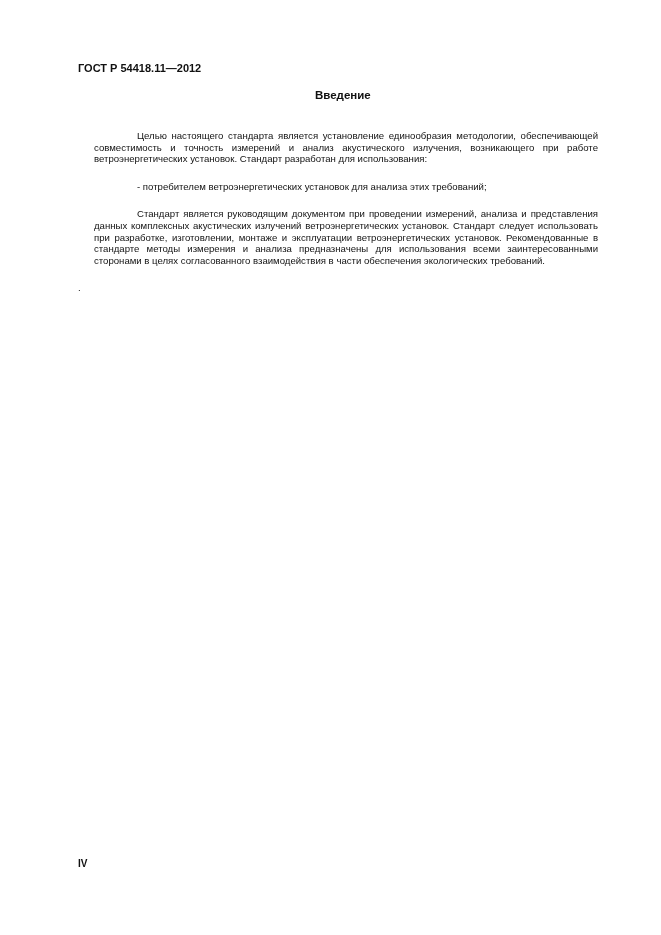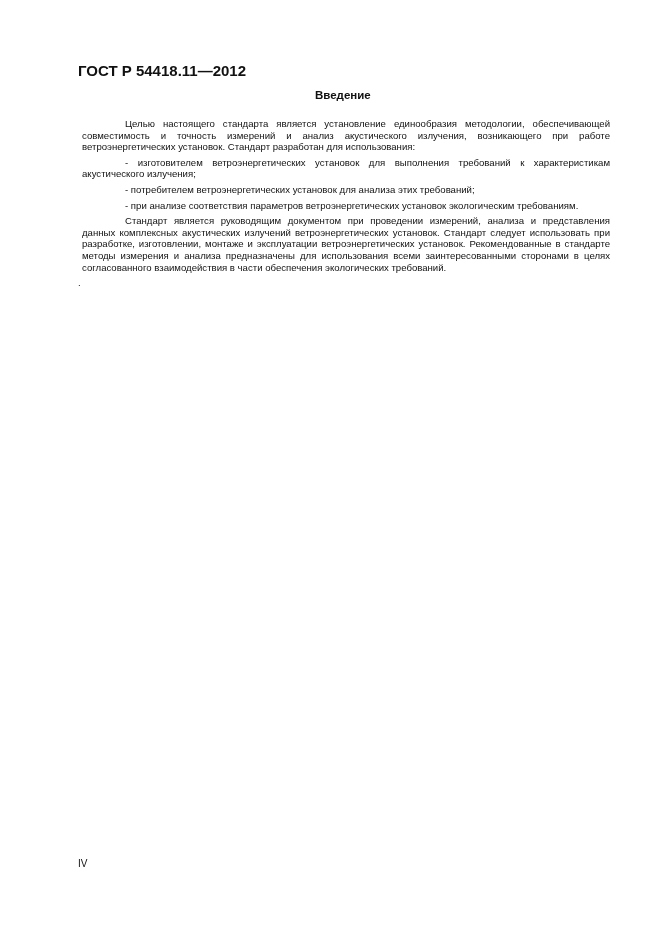--- a/index.html
+++ b/index.html
@@ -1,39 +1,37 @@
 <!DOCTYPE html>
 <html><head>
 <meta charset="utf-8">
 <style>
   html, body { margin: 0; padding: 0; background: #ffffff; }
   body { width: 661px; height: 935px; position: relative; overflow: hidden;
          font-family: "Liberation Sans", sans-serif; color: #111; }
-  .doc-id { position: absolute; left: 78px; top: 62px; font-size: 15px; font-weight: bold; }
+  .doc-id { position: absolute; left: 78px; top: 62px; font-size: 11px; font-weight: bold; }
   .title { position: absolute; left: 0; width: 661px; top: 89px; text-align: right;
            padding-right: 0; font-size: 11.5px; font-weight: bold; }
   .title span { position: absolute; left: 315px; }
   .body { position: absolute; left: 78px; top: 114px; width: 536px; font-size: 9.6px;
           line-height: 11.6px; }
-  .p { margin: 4px; text-align: justify; text-indent: 43px; }
+  .p { margin: 16px; text-align: justify; text-indent: 43px; }
   .p.list { text-indent: 43px; }
   .dot { margin: 0; }
-  .page-num { position: absolute; left: 78px; top: 858px; font-size: 10px; }
+  .page-num { position: absolute; left: 78px; top: 858px; font-size: 10px; font-weight: bold; }
 </style>
 </head>
 <body>
 
 <div class="doc-id">ГОСТ Р 54418.11—2012</div>
 
 <div class="title">
   <span>Введение</span>
 </div>
 
 <div class="body">
   <p class="p">Целью настоящего стандарта является установление единообразия методологии, обеспечивающей совместимость и точность измерений и анализ акустического излучения, возникающего при работе ветроэнергетических установок. Стандарт разработан для использования:</p>
-  <p class="p list">- изготовителем ветроэнергетических установок для выполнения требований к характеристикам акустического излучения;</p>
   <p class="p list">- потребителем ветроэнергетических установок для анализа этих требований;</p>
-  <p class="p list">- при анализе соответствия параметров ветроэнергетических установок экологическим требованиям.</p>
   <p class="p">Стандарт является руководящим документом при проведении измерений, анализа и представления данных комплексных акустических излучений ветроэнергетических установок. Стандарт следует использовать при разработке, изготовлении, монтаже и эксплуатации ветроэнергетических установок. Рекомендованные в стандарте методы измерения и анализа предназначены для использования всеми заинтересованными сторонами в целях согласованного взаимодействия в части обеспечения экологических требований.</p>
   <p class="dot">.</p>
 </div>
 
 <div class="page-num">IV</div>
 
 </body></html>

